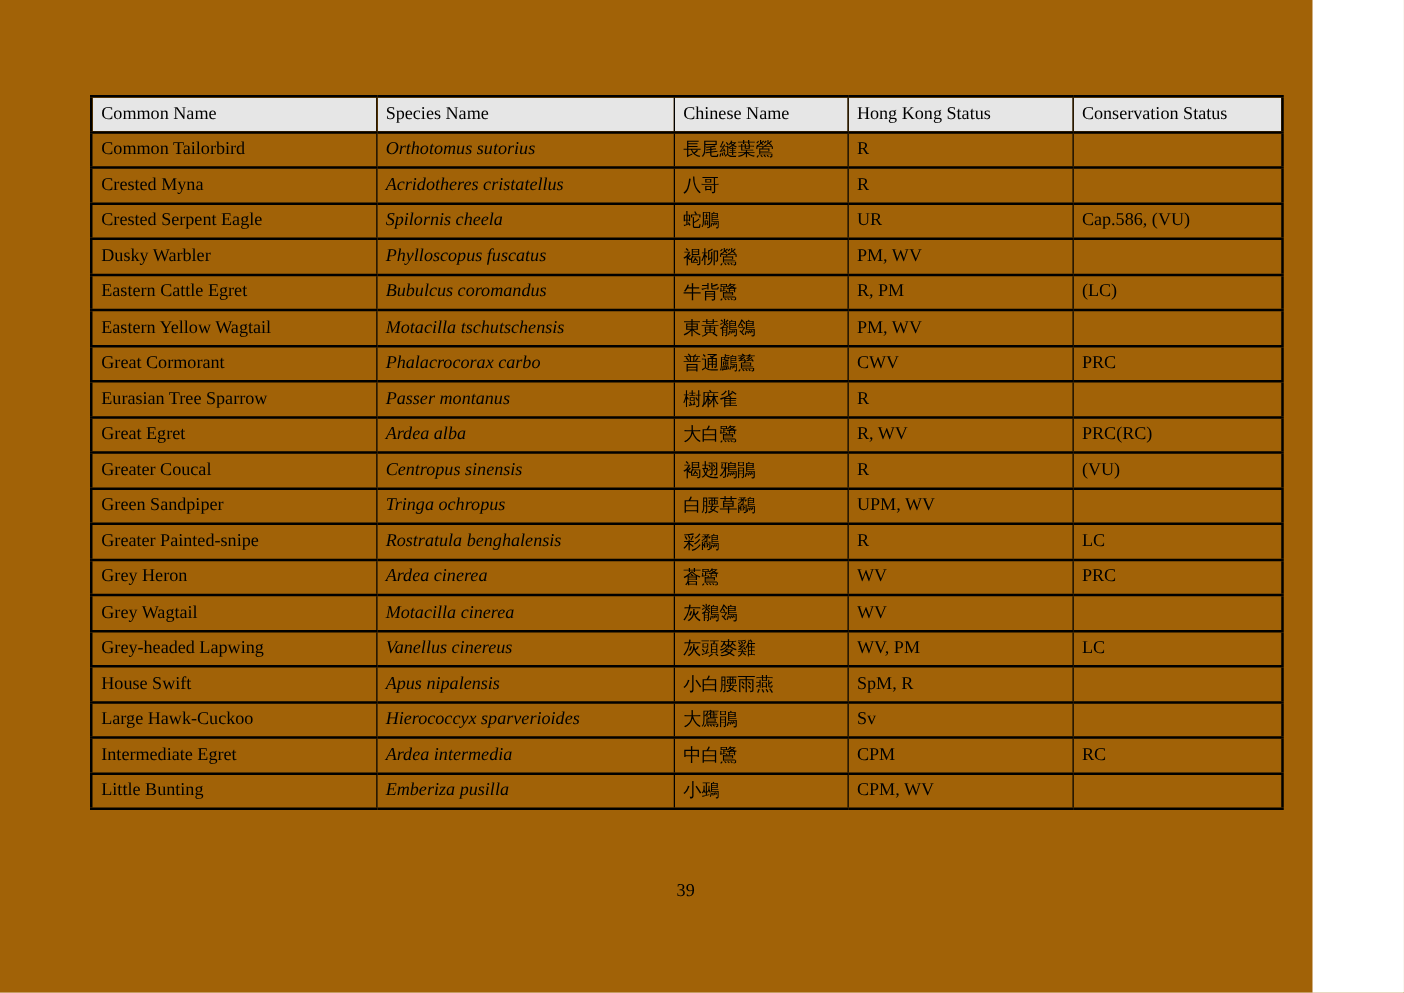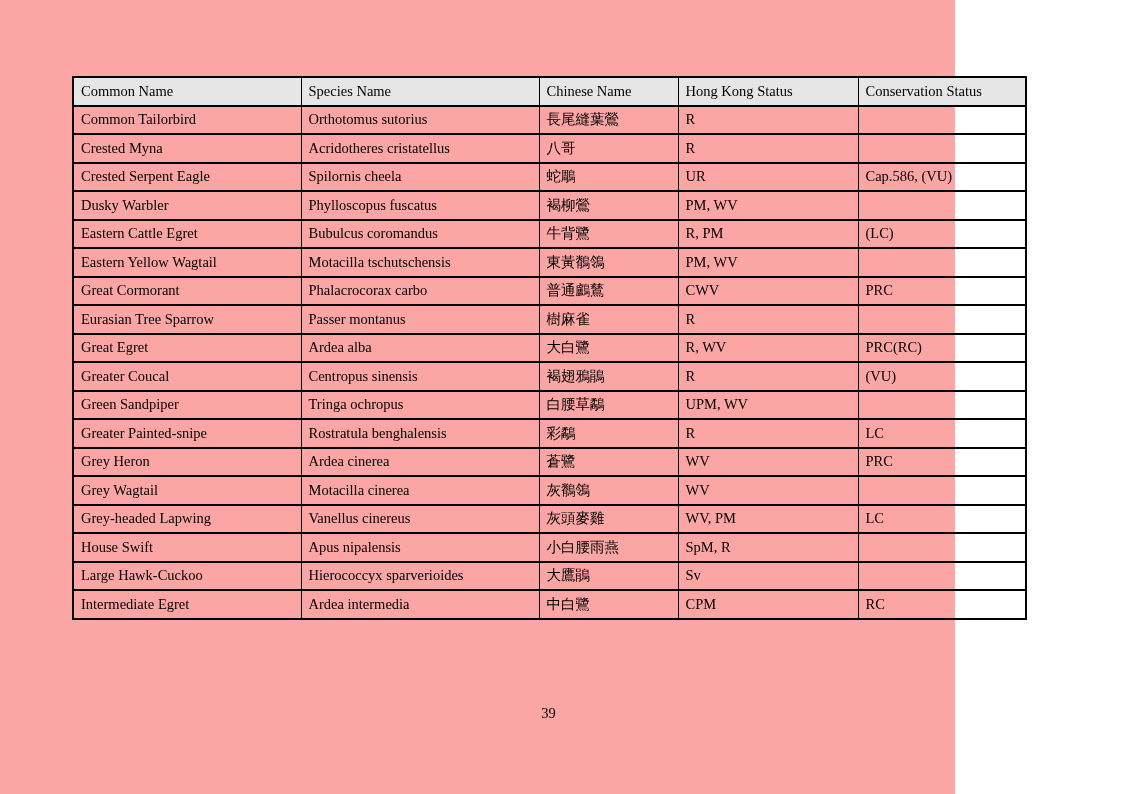--- a/index.html
+++ b/index.html
@@ -11,23 +11,23 @@
     width: 1123px;
     height: 794px;
     position: relative;
     font-family: "Liberation Serif", "DejaVu Serif", serif;
     color: #000000;
     overflow: hidden;
   }
   .page {
     position: absolute;
     left: 0; top: 0;
-    width: 955px;
+    width: 1050px;
     height: 794px;
-    background: #fca5a5;
+    background: #a16207;
   }
   .species-table-wrap {
     position: absolute;
     left: 72px;
     top: 76px;
     width: 953px;
   }
   table.species-table {
     border-collapse: collapse;
     table-layout: fixed;
@@ -49,20 +49,21 @@
     vertical-align: middle;
     text-align: left;
     font-weight: normal;
     white-space: nowrap;
     overflow: hidden;
   }
   table.species-table thead th {
     background: #e6e6e6;
   }
   td.species-name {
+    font-style: italic;
   }
   .page-number {
     position: absolute;
     left: 72px;
     top: 705px;
     width: 953px;
     text-align: center;
     font-size: 14.5px;
   }
 </style>
@@ -209,19 +210,26 @@
             <td>Sv</td>
             <td></td>
           </tr>
           <tr>
             <td>Intermediate Egret</td>
             <td class="species-name">Ardea intermedia</td>
             <td>中白鷺</td>
             <td>CPM</td>
             <td>RC</td>
           </tr>
+          <tr>
+            <td>Little Bunting</td>
+            <td class="species-name">Emberiza pusilla</td>
+            <td>小鵐</td>
+            <td>CPM, WV</td>
+            <td></td>
+          </tr>
         </tbody>
     </table>
   </div>
 
   <div class="page-number">39</div>
 
 </div>
 
 </body></html>

